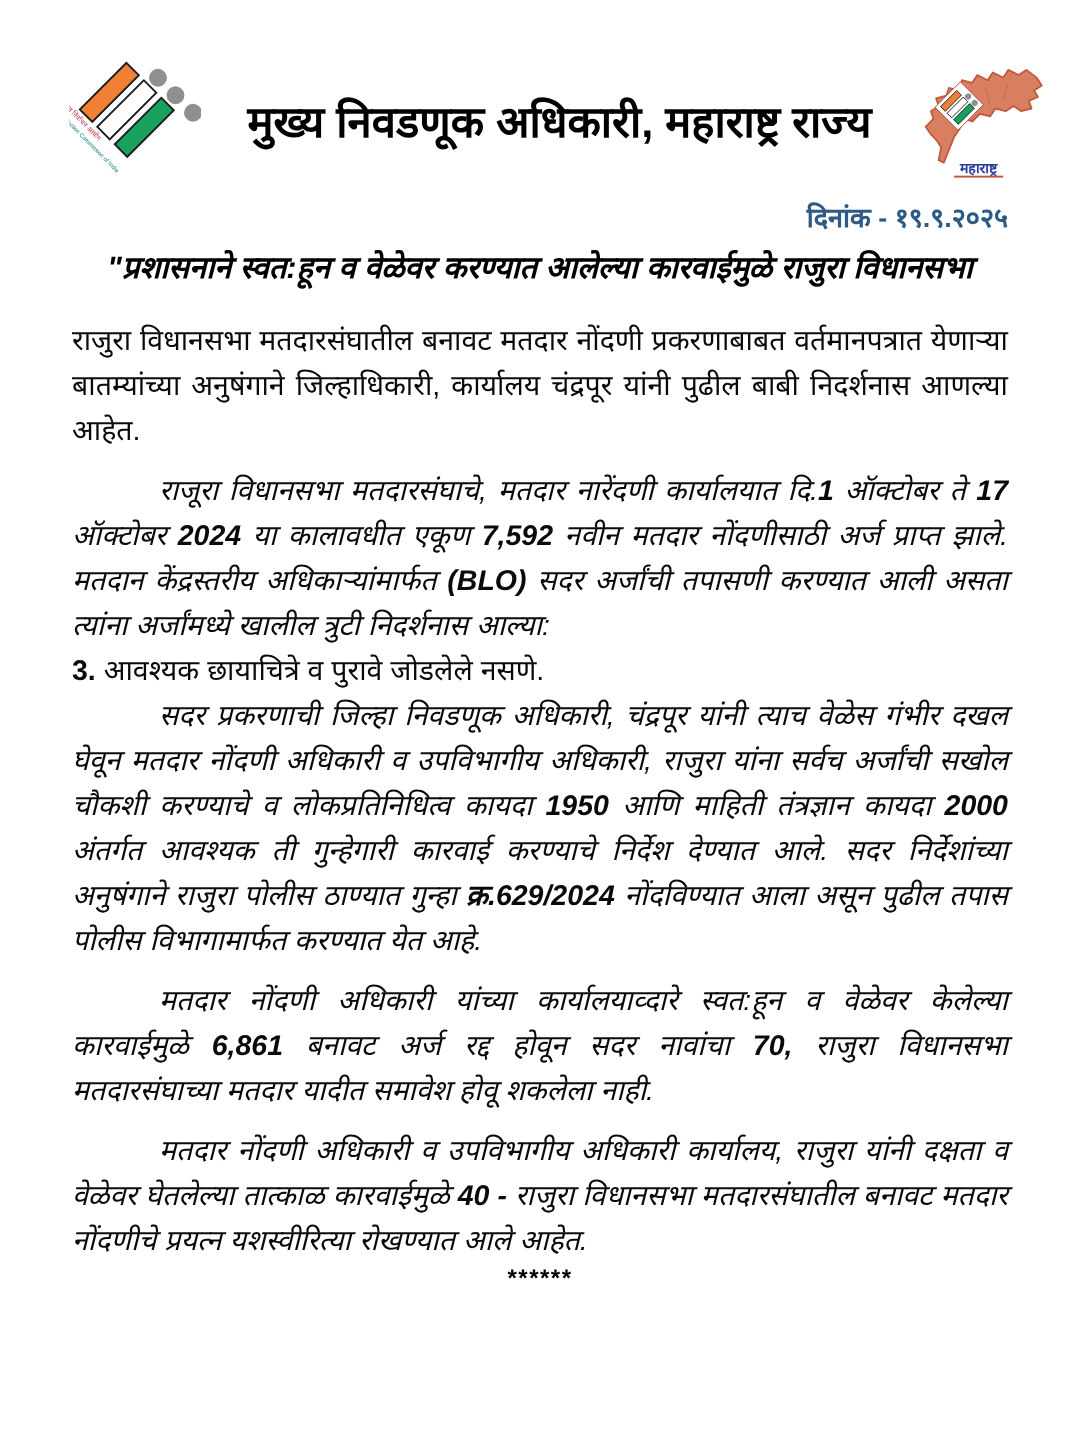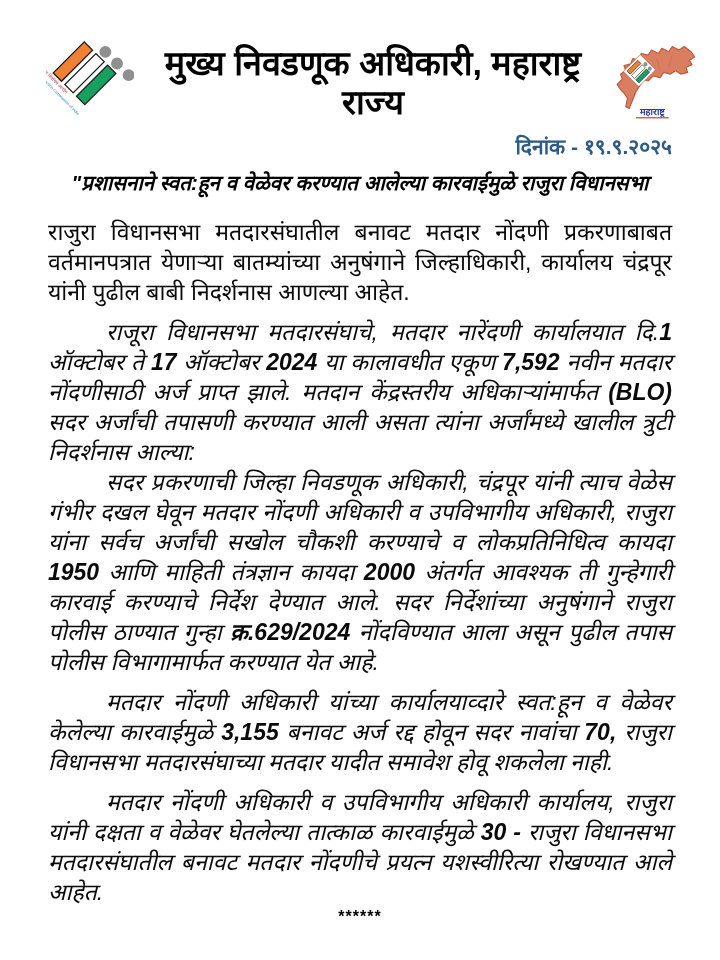--- a/index.html
+++ b/index.html
@@ -6,35 +6,35 @@
   html,body { background:#e9e9e9; }
   .page {
     width:720px; height:960px; margin:0 auto; background:#ffffff;
     font-family:"Liberation Sans","DejaVu Sans",sans-serif;
     color:#111; position:relative; overflow:hidden;
     padding-top:36px;
   }
   .header { display:flex; align-items:center; padding:0 22px 0 46px; }
   .eci-logo { flex:0 0 auto; }
   .page-title {
-    flex:1 1 auto; text-align:center; font-size:34px; font-weight:bold;
+    flex:1 1 auto; text-align:center; font-size:29px; font-weight:bold;
     color:#000; letter-spacing:0px; padding:0 4px; line-height:1.15;
   }
   .map-logo { flex:0 0 auto; width:86px; text-align:right; }
   .date-line {
-    text-align:right; padding-right:48px; font-size:21px; font-weight:bold;
+    text-align:right; padding-right:48px; font-size:18px; font-weight:bold;
     margin-top:2px;
   }
   .headline {
     text-align:center; font-weight:bold; font-style:italic;
     font-size:20.5px; line-height:35px; margin-top:5px; color:#000;
     padding:0 30px;
   }
   .doc-body {
-    padding:0 48px; margin-top:17px; font-size:23px; line-height:30px;
+    padding:0 48px; margin-top:17px; font-size:19px; line-height:30px;
     text-align:justify; color:#0a0a0a;
   }
   p.para { margin:0; text-align:justify; }
   p.indent { text-indent:58px;font-style:italic; }
   p.gap { margin-bottom:10px; }
   .b { font-weight:bold; }
   .footer-stars {
     text-align:center; font-size:16px; font-weight:bold; letter-spacing:1px;
     margin-top:1px; color:#000;
   }
@@ -80,20 +80,21 @@
 
   <div class="date-line" style="color:#2E5B86;">दिनांक - १९.९.२०२५</div>
 
   <div class="headline">
     <div>"प्रशासनाने स्वत:हून व वेळेवर करण्यात आलेल्या कारवाईमुळे राजुरा विधानसभा</div>
   </div>
 
   <main class="doc-body" id="doc-body">
       <p class="para gap"><span>राजुरा विधानसभा मतदारसंघातील बनावट मतदार नोंदणी प्रकरणाबाबत वर्तमानपत्रात येणाऱ्या बातम्यांच्या अनुषंगाने जिल्हाधिकारी, कार्यालय चंद्रपूर यांनी पुढील बाबी निदर्शनास आणल्या आहेत.</span></p>
       <p class="para indent"><span>राजूरा विधानसभा मतदारसंघाचे, मतदार नारेंदणी कार्यालयात दि.</span><span class="b">1</span><span> ऑक्टोबर ते </span><span class="b">17</span><span> ऑक्टोबर </span><span class="b">2024</span><span> या कालावधीत एकूण </span><span class="b">7,592</span><span> नवीन मतदार नोंदणीसाठी अर्ज प्राप्त झाले. मतदान केंद्रस्तरीय अधिकाऱ्यांमार्फत </span><span class="b">(BLO)</span><span> सदर अर्जांची तपासणी करण्यात आली असता त्यांना अर्जांमध्ये खालील त्रुटी निदर्शनास आल्या:</span></p>
+      <p class="para"><span class="b">3.</span><span> आवश्यक छायाचित्रे व पुरावे जोडलेले नसणे.</span></p>
       <p class="para indent gap"><span>सदर प्रकरणाची जिल्हा निवडणूक अधिकारी, चंद्रपूर यांनी त्याच वेळेस गंभीर दखल घेवून मतदार नोंदणी अधिकारी व उपविभागीय अधिकारी, राजुरा यांना सर्वच अर्जांची सखोल चौकशी करण्याचे व लोकप्रतिनिधित्व कायदा </span><span class="b">1950</span><span> आणि माहिती तंत्रज्ञान कायदा </span><span class="b">2000</span><span> अंतर्गत आवश्यक ती गुन्हेगारी कारवाई करण्याचे निर्देश देण्यात आले. सदर निर्देशांच्या अनुषंगाने राजुरा पोलीस ठाण्यात गुन्हा </span><span class="b">क्र.629/2024</span><span> नोंदविण्यात आला असून पुढील तपास पोलीस विभागामार्फत करण्यात येत आहे.</span></p>
-      <p class="para indent gap"><span>मतदार नोंदणी अधिकारी यांच्या कार्यालयाव्दारे स्वत:हून व वेळेवर केलेल्या कारवाईमुळे </span><span class="b">3,155</span><span> बनावट अर्ज रद्द होवून सदर नावांचा </span><span class="b">70,</span><span> राजुरा विधानसभा मतदारसंघाच्या मतदार यादीत समावेश होवू शकलेला नाही.</span></p>
-      <p class="para indent"><span>मतदार नोंदणी अधिकारी व उपविभागीय अधिकारी कार्यालय, राजुरा यांनी दक्षता व वेळेवर घेतलेल्या तात्काळ कारवाईमुळे </span><span class="b">30 -</span><span> राजुरा विधानसभा मतदारसंघातील बनावट मतदार नोंदणीचे प्रयत्न यशस्वीरित्या रोखण्यात आले आहेत.</span></p>
+      <p class="para indent gap"><span>मतदार नोंदणी अधिकारी यांच्या कार्यालयाव्दारे स्वत:हून व वेळेवर केलेल्या कारवाईमुळे </span><span class="b">6,861</span><span> बनावट अर्ज रद्द होवून सदर नावांचा </span><span class="b">70,</span><span> राजुरा विधानसभा मतदारसंघाच्या मतदार यादीत समावेश होवू शकलेला नाही.</span></p>
+      <p class="para indent"><span>मतदार नोंदणी अधिकारी व उपविभागीय अधिकारी कार्यालय, राजुरा यांनी दक्षता व वेळेवर घेतलेल्या तात्काळ कारवाईमुळे </span><span class="b">40 -</span><span> राजुरा विधानसभा मतदारसंघातील बनावट मतदार नोंदणीचे प्रयत्न यशस्वीरित्या रोखण्यात आले आहेत.</span></p>
     </main>
 
   <div class="footer-stars">******</div>
 
 </div>
 
 </body></html>

